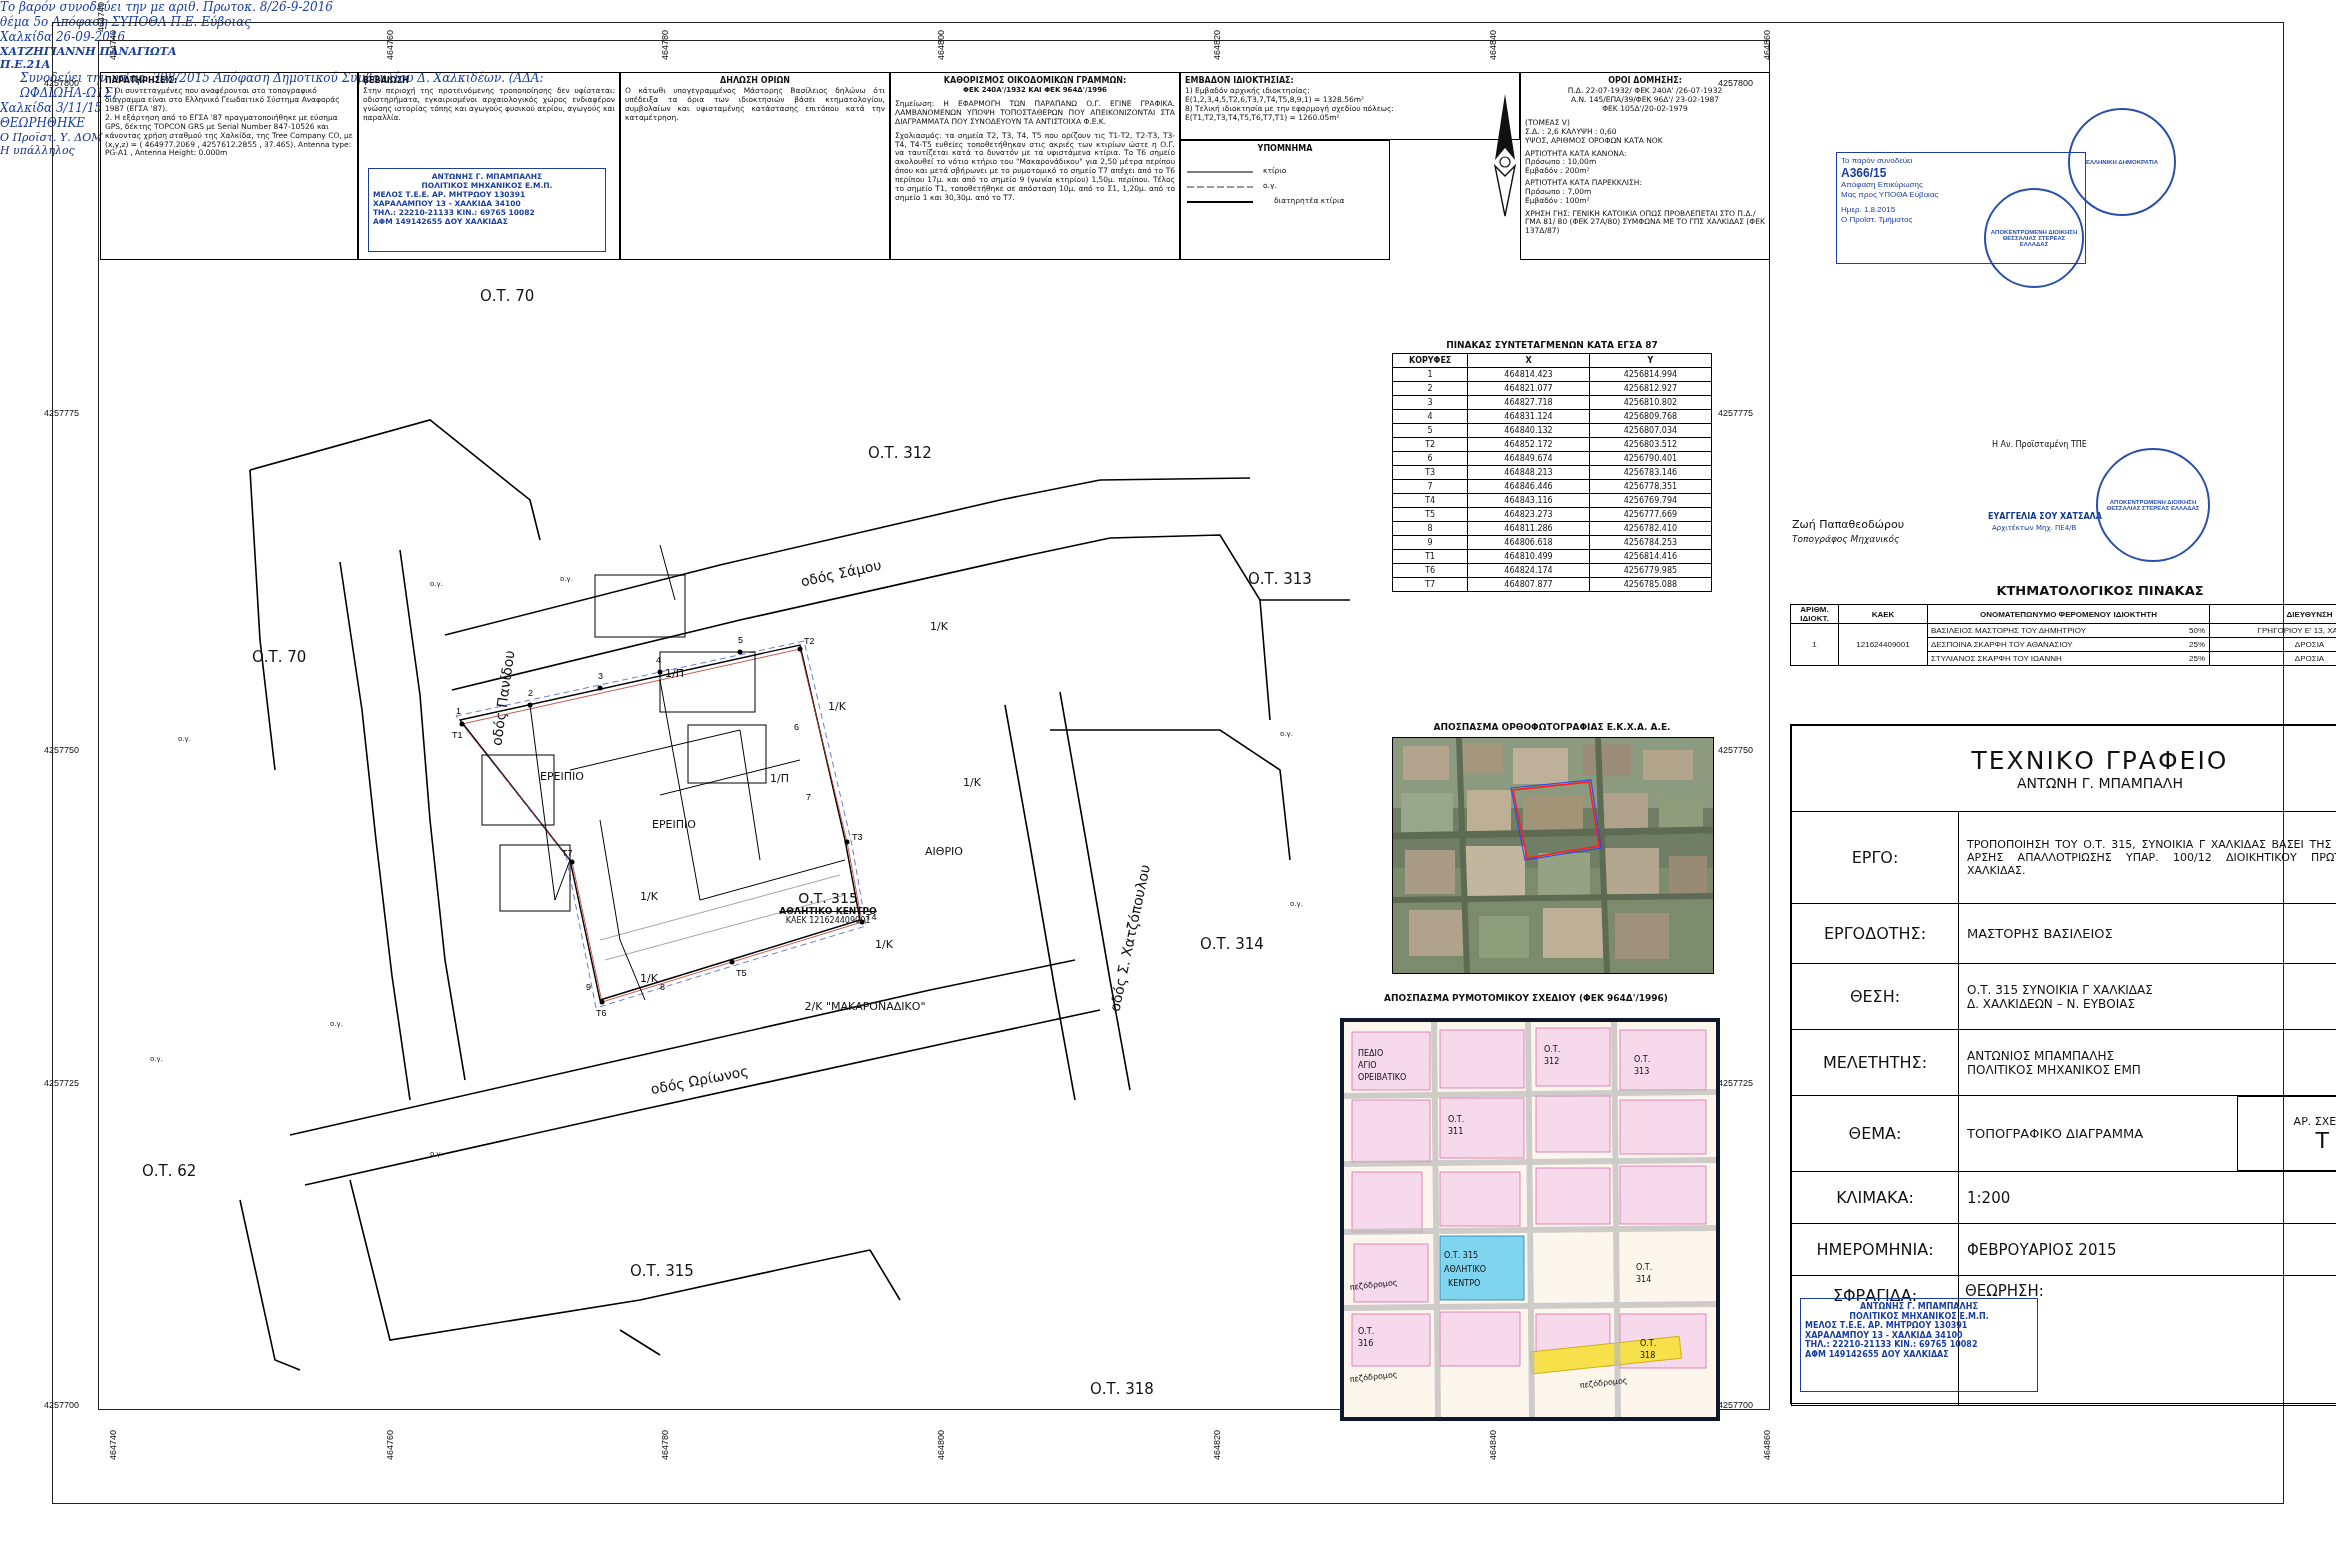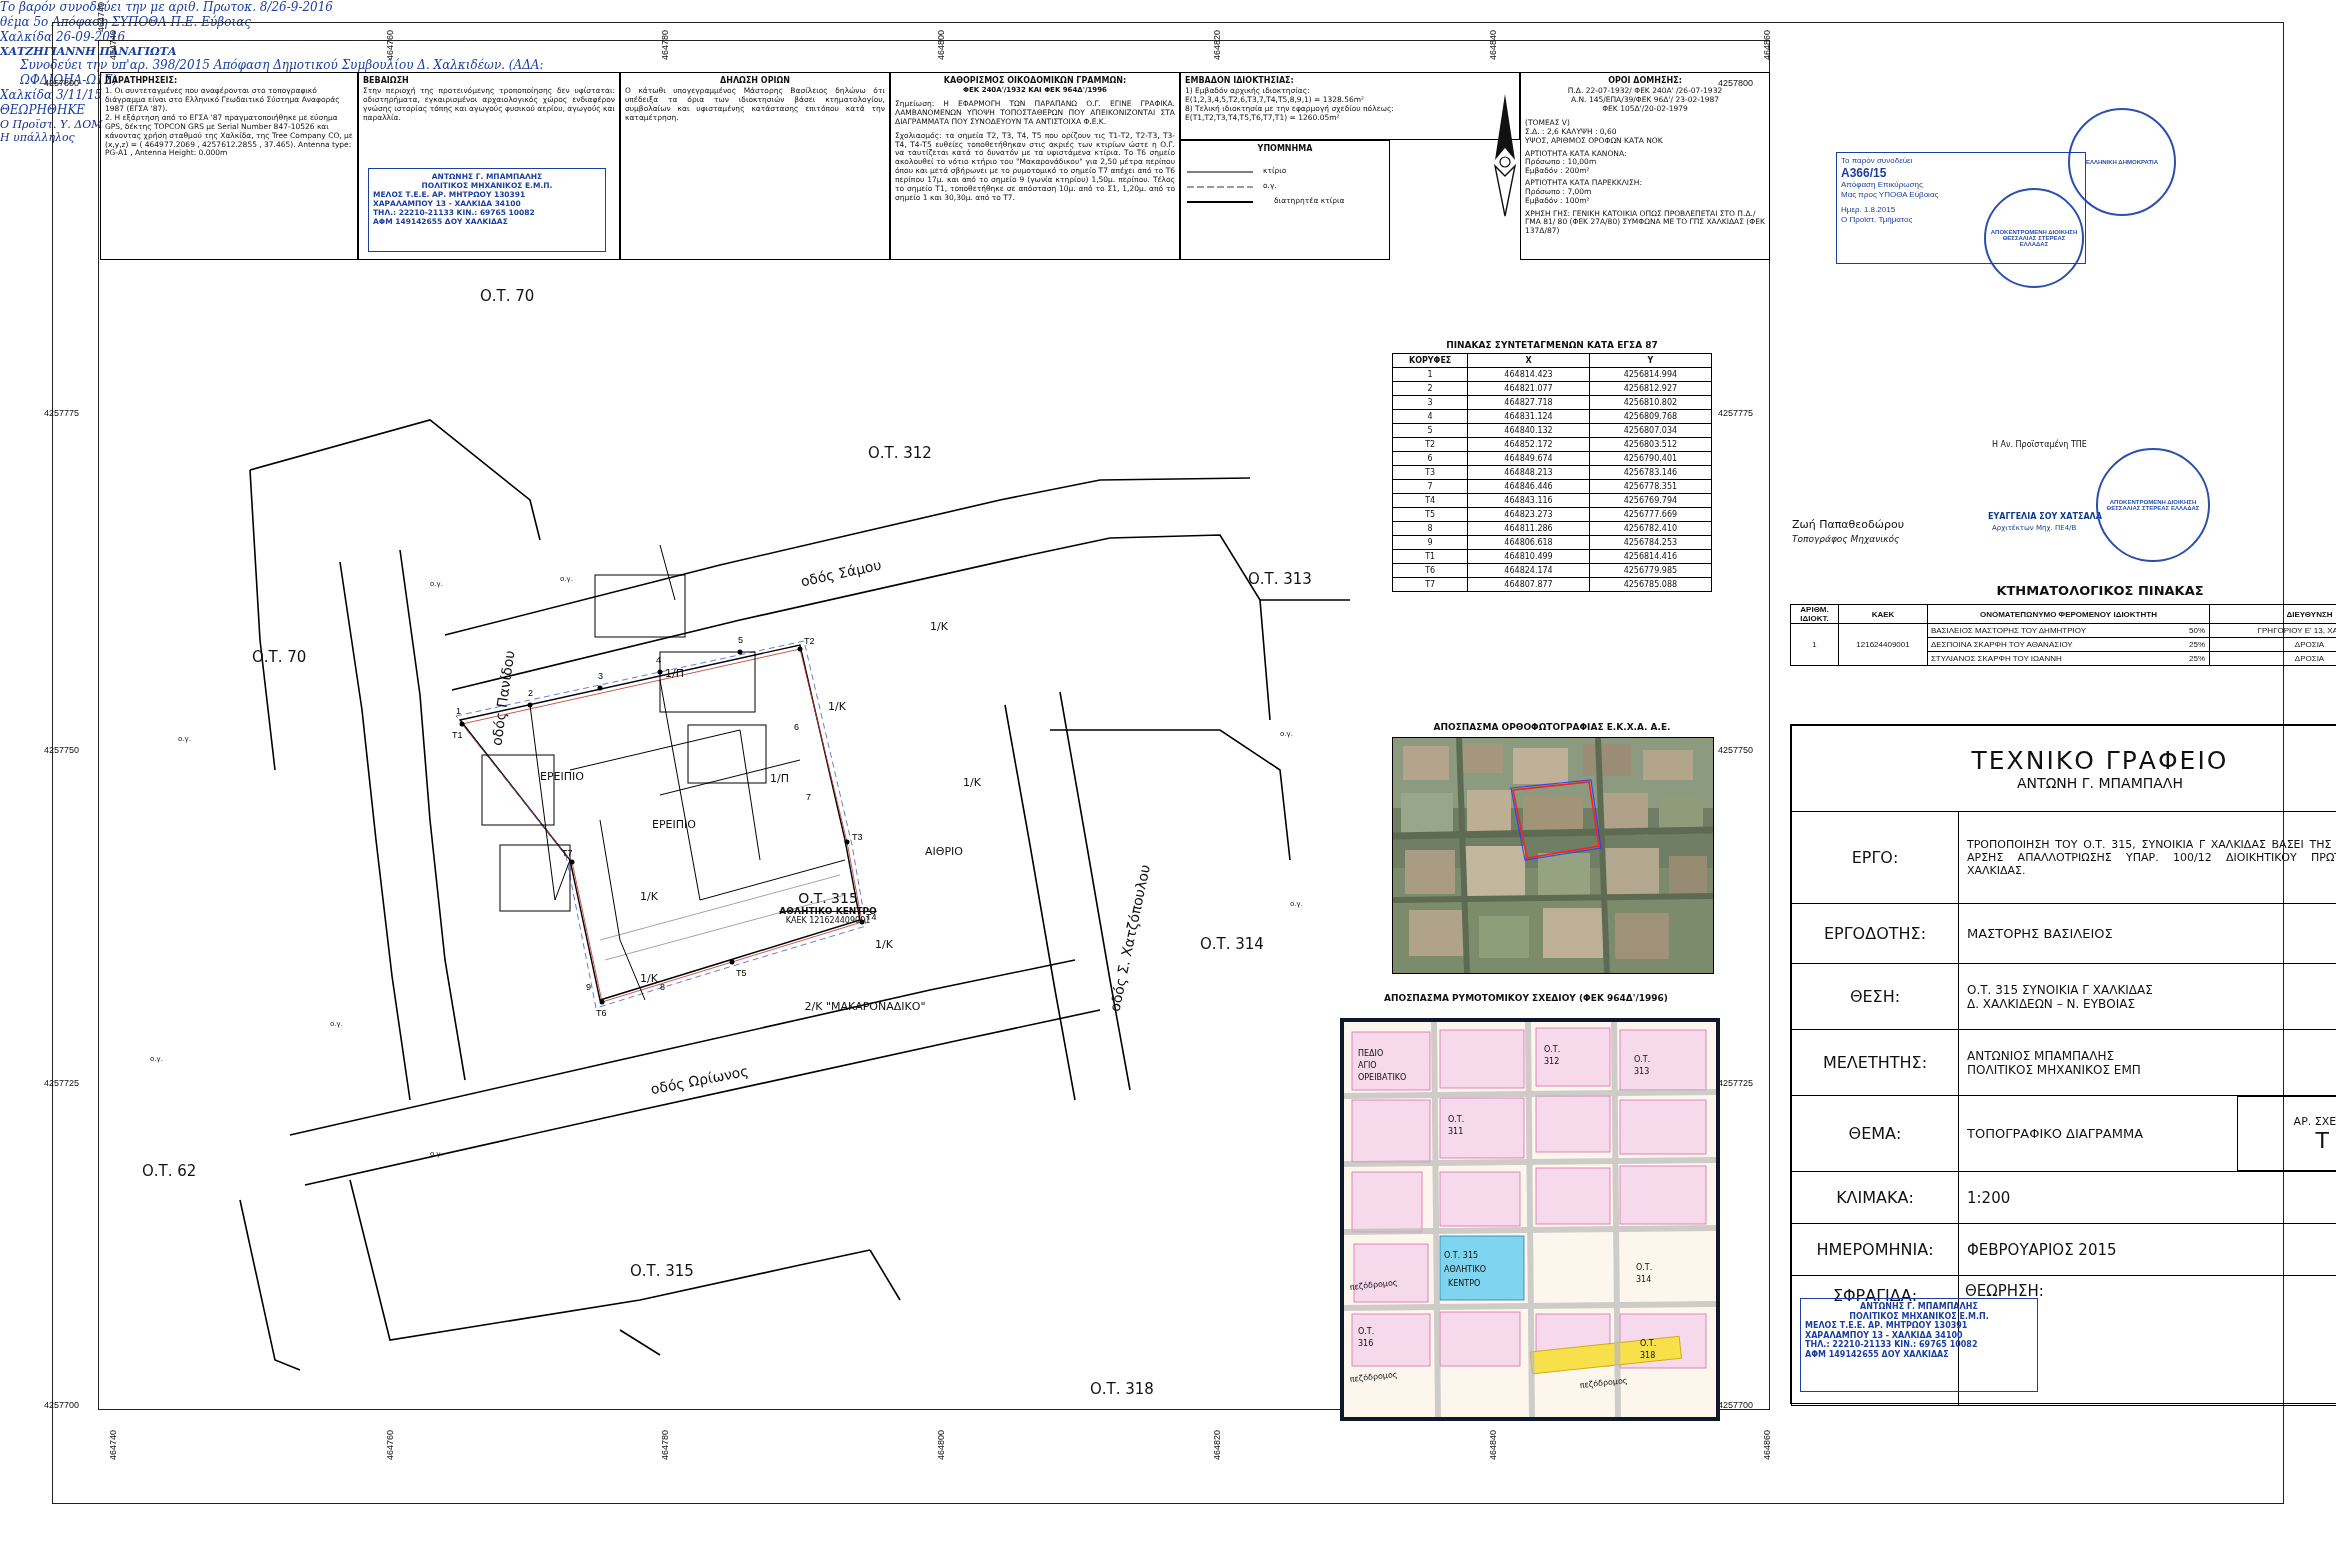--- a/index.html
+++ b/index.html
@@ -630,20 +630,21 @@
       <polygon points="30,4 40,70 30,58 20,70" fill="#111"></polygon>
       <polygon points="30,126 20,76 30,86 40,76" fill="none" stroke="#111" stroke-width="1.4"></polygon>
       <circle cx="30" cy="72" r="5" fill="none" stroke="#111" stroke-width="1.2"></circle>
     </svg>
   </div>
 
   <div class="hand" style="left:1838px;top:38px;width:520px;">Το βαρόν συνοδεύει την με αριθ. Πρωτοκ. 8/26-9-2016</div>
   <div class="hand" style="left:1838px;top:62px;width:520px;">θέμα 5ο Απόφαση ΣΥΠΟΘΑ Π.Ε. Εύβοιας</div>
   <div class="hand" style="left:2068px;top:96px;">Χαλκίδα 26-09-2016</div>
   <div class="hand2 b" style="left:1990px;top:178px;color:#1b3fa0;">ΧΑΤΖΗΓΙΑΝΝΗ ΠΑΝΑΓΙΩΤΑ</div>
+  <div class="hand2 b" style="left:2042px;top:196px;color:#1b3fa0;">Π.Ε.21Α</div>
 
   <div class="seal" style="left:2068px;top:108px;width:104px;height:104px;">
     <div class="seal-in">ΕΛΛΗΝΙΚΗ ΔΗΜΟΚΡΑΤΙΑ</div>
   </div>
   <div class="seal" style="left:1984px;top:188px;width:96px;height:96px;">
     <div class="seal-in">ΑΠΟΚΕΝΤΡΩΜΕΝΗ ΔΙΟΙΚΗΣΗ ΘΕΣΣΑΛΙΑΣ ΣΤΕΡΕΑΣ ΕΛΛΑΔΑΣ</div>
   </div>
 
   <div class="stampbox" style="left:1836px;top:152px;width:250px;height:112px;border-width:1.4px;font-weight:normal;font-size:8px;">
     <div>Το παρόν συνοδεύει</div>

